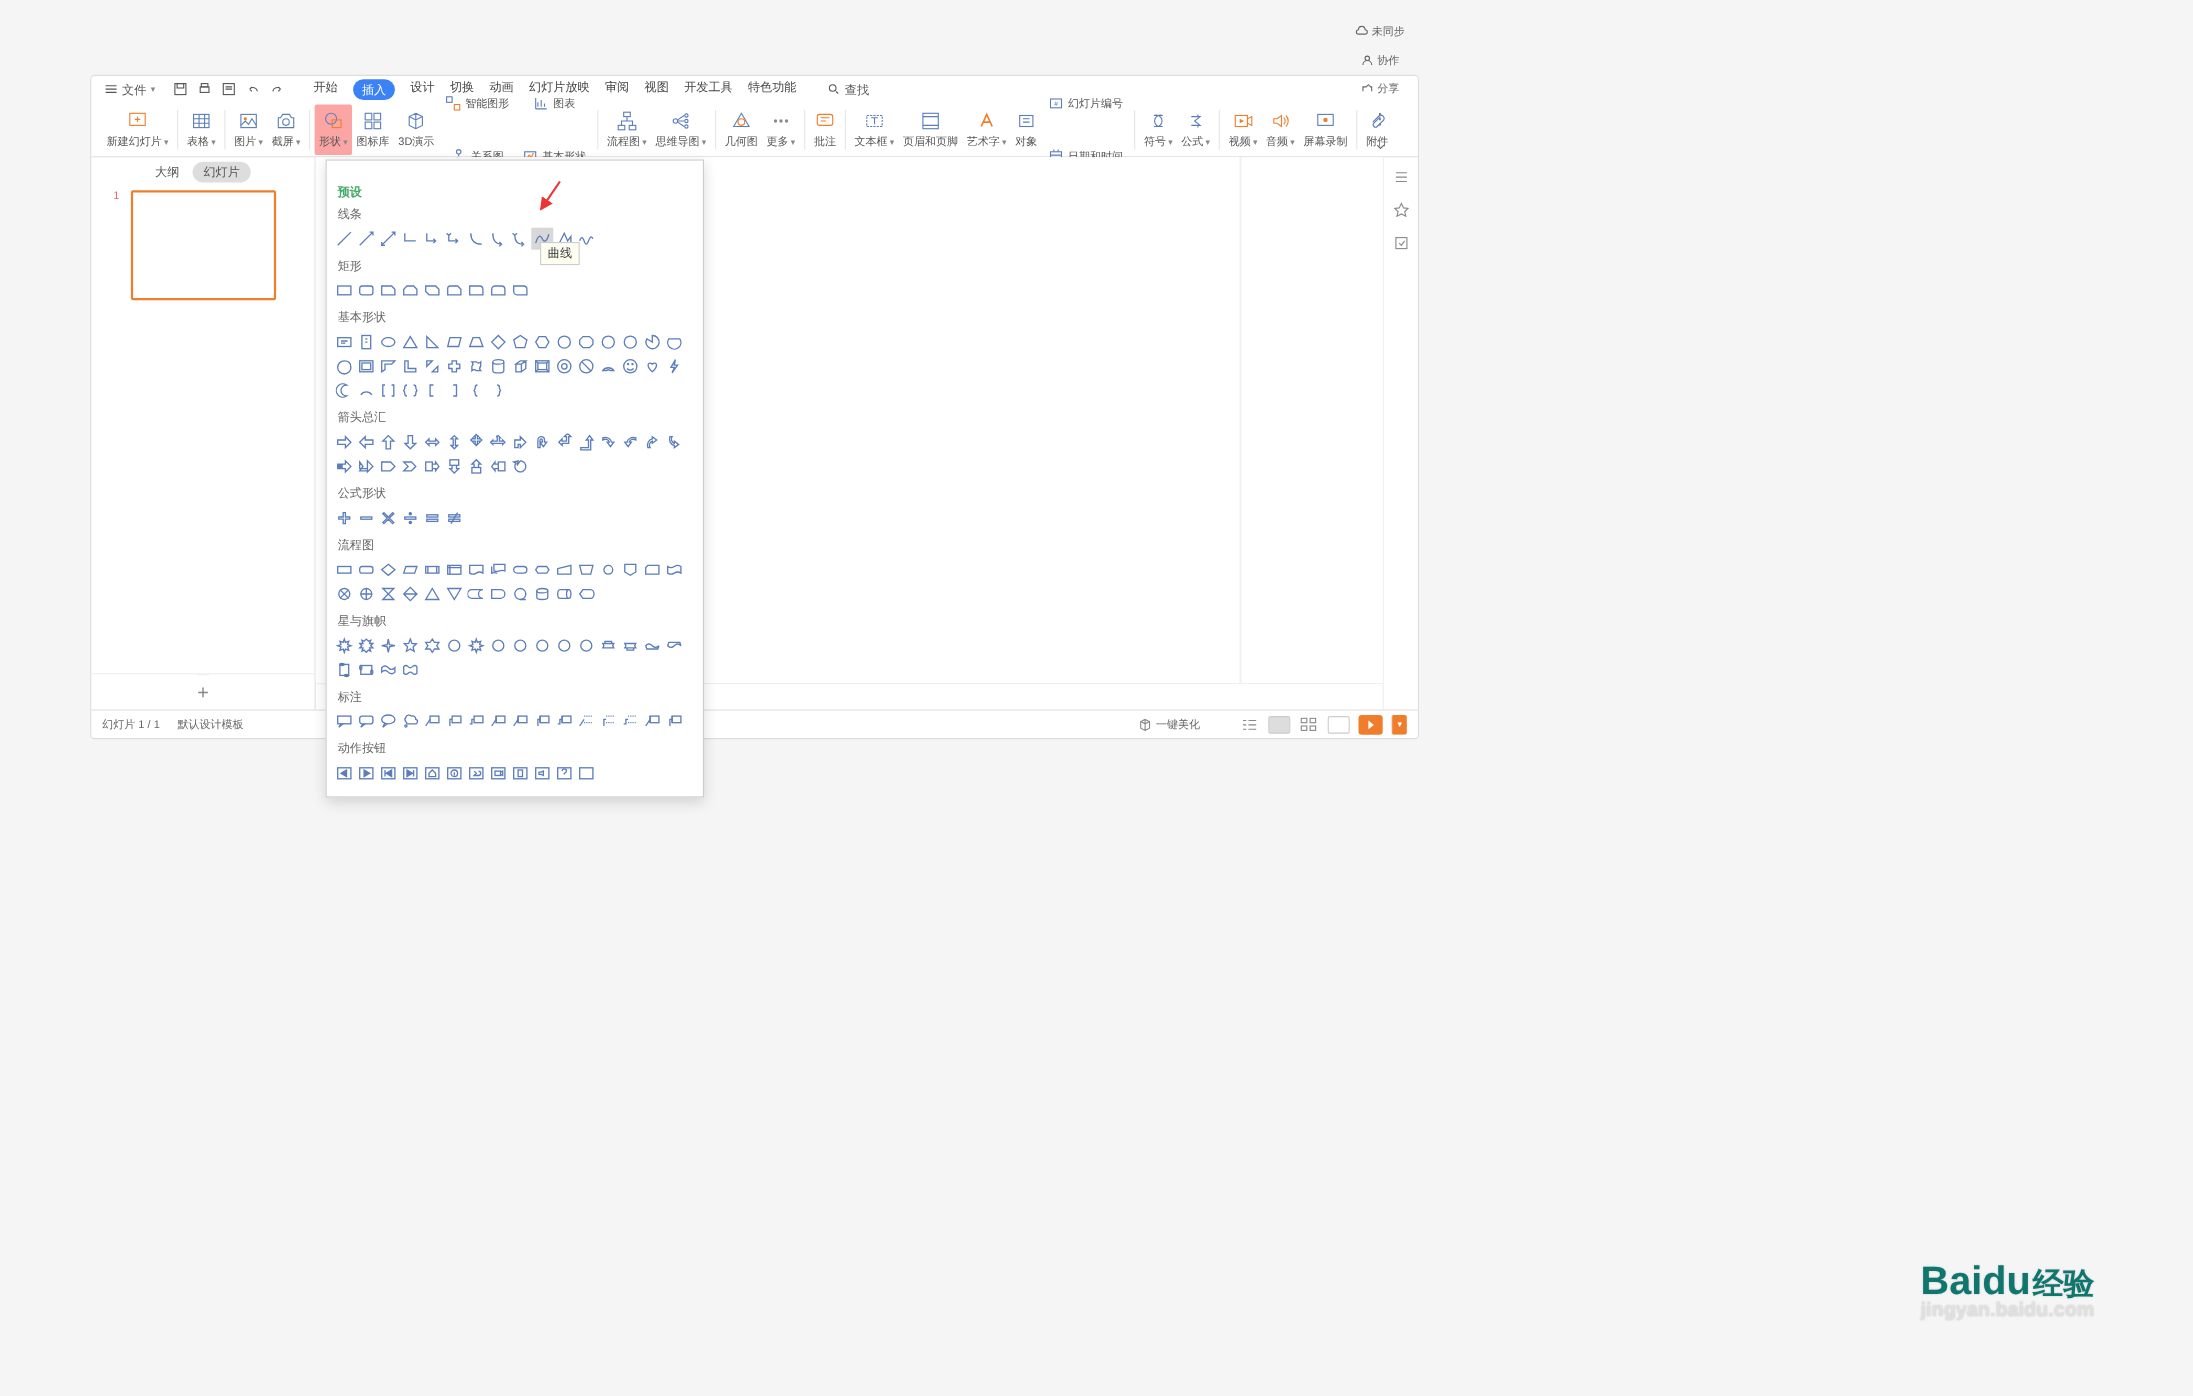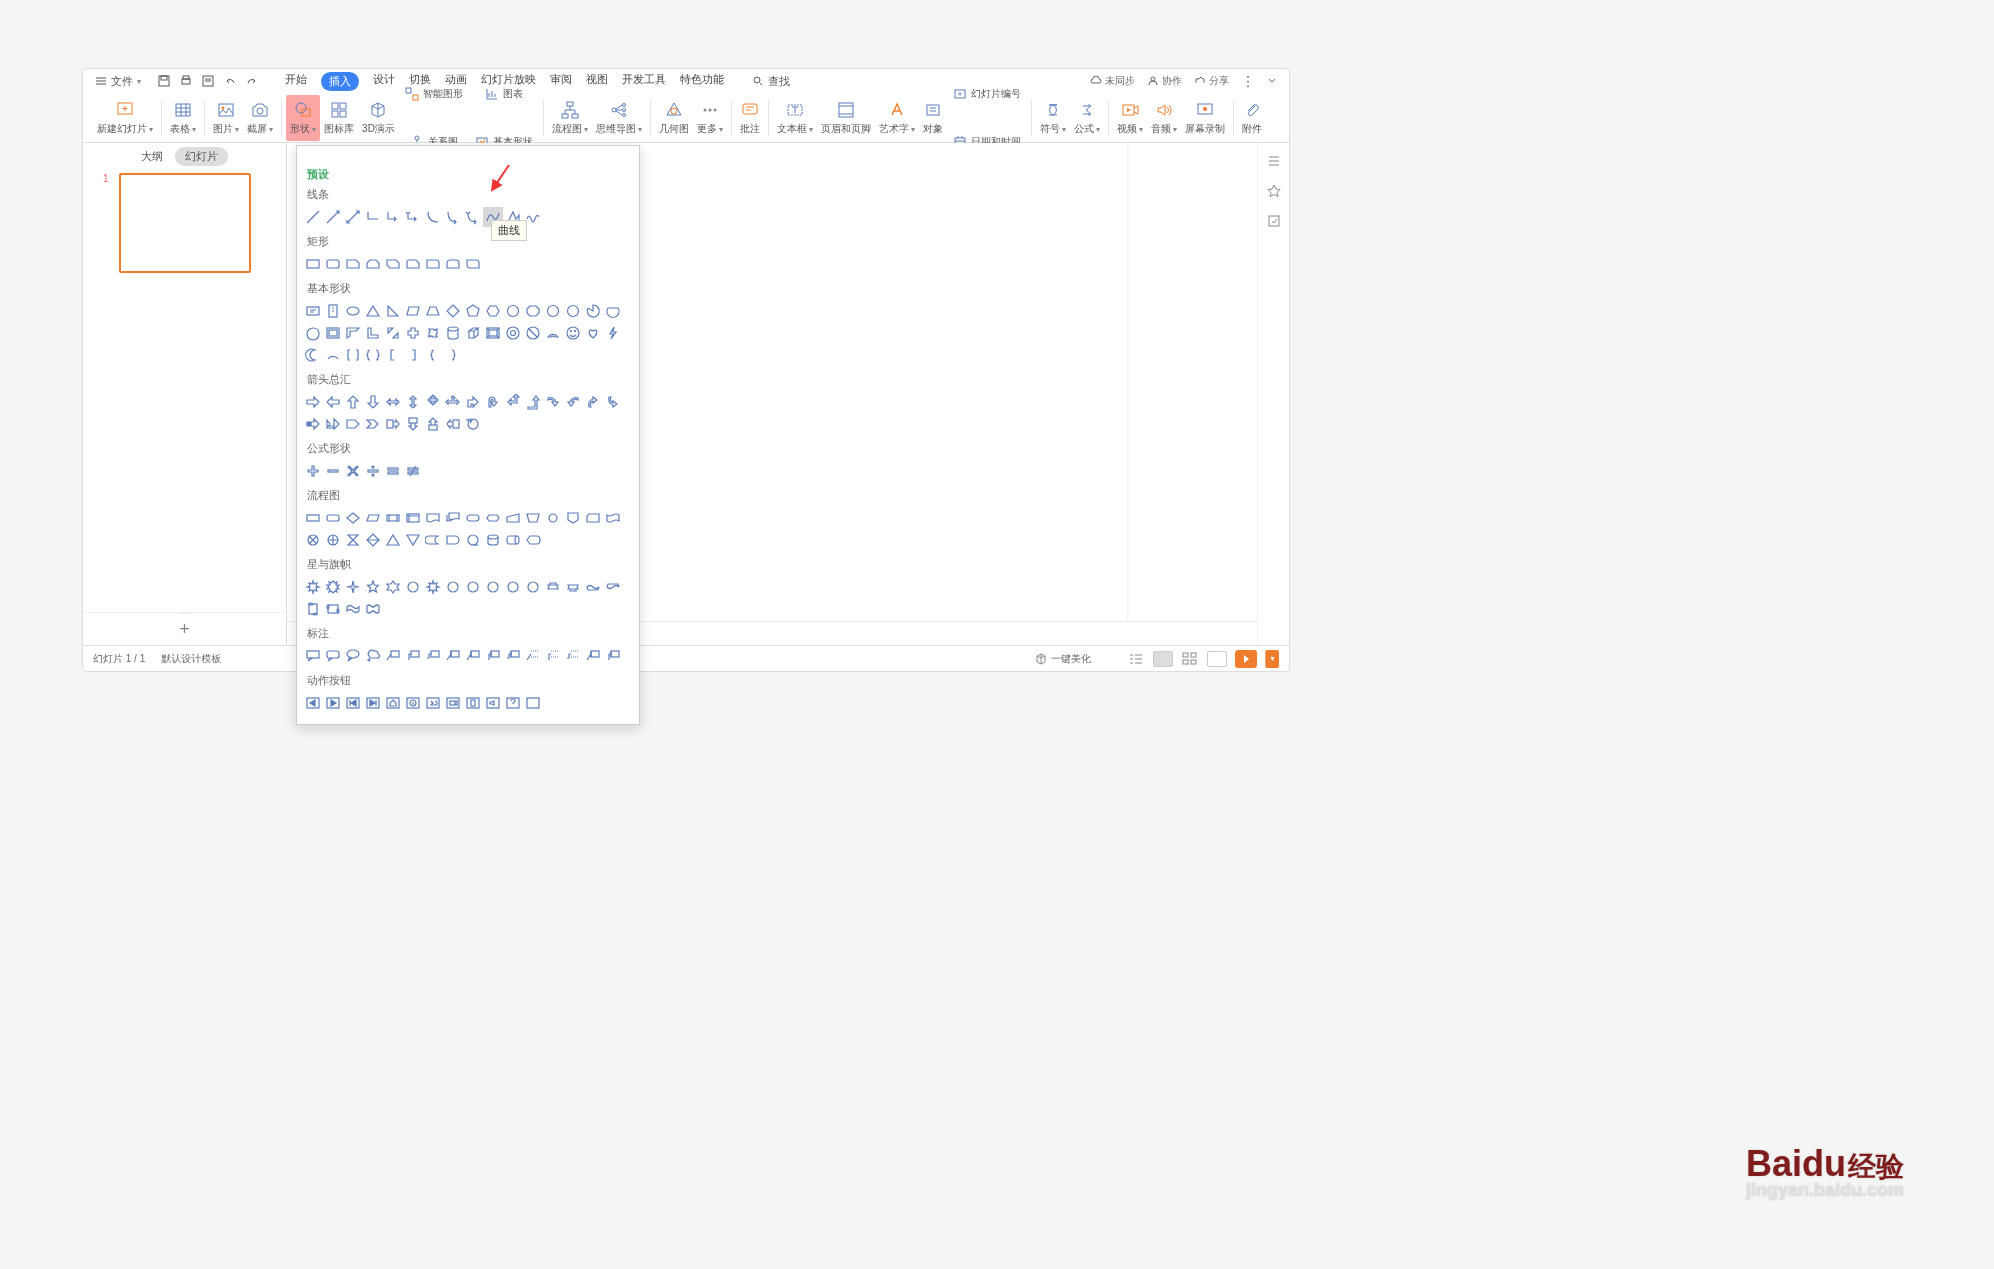--- a/index.html
+++ b/index.html
@@ -10,21 +10,21 @@
   .menubar { height: 24px; display: flex; align-items: center; padding: 0 12px; gap: 10px; font-size: 11px; color: #555; }
   .menu-file { display: flex; align-items: center; gap: 4px; cursor: pointer; }
   .menu-file svg { width: 12px; height: 12px; }
   .quick-icons { display: flex; gap: 8px; margin-left: 6px; }
   .quick-icons svg { width: 14px; height: 14px; stroke: #555; }
   .tabs { display: flex; gap: 14px; margin-left: 16px; }
   .tab { font-size: 11px; color: #444; cursor: pointer; }
   .tab.active { background: #3b82f6; color: white; padding: 2px 8px; border-radius: 10px; }
   .search-box { display: flex; align-items: center; gap: 4px; margin-left: 18px; }
   .search-box svg { width: 12px; height: 12px; stroke: #555; }
-  .menubar-right { margin-left: auto; display: flex; gap: 12px; align-items: center; font-size: 10px; color: #666; }
+  .menubar-right { margin-left: auto; display: flex; gap: 12px; align-items: center; font-size: 10px; color: #666; flex-direction: column; }
   .menubar-right svg { width: 12px; height: 12px; stroke: #666; }
   .menubar-right .item { display: flex; align-items: center; gap: 3px; }
   .more-dots { font-size: 14px; color: #666; }
   .caret-down-btn svg { width: 10px; height: 10px; stroke: #666; }
   
   
   .ribbon { height: 50px; border-bottom: 1px solid #e0e0e0; display: flex; align-items: center; padding: 0 10px; gap: 0; font-size: 10px; color: #555; }
   .ribbon-group { display: flex; flex-direction: column; align-items: center; justify-content: center; gap: 2px; padding: 0 4px; height: 46px; position: relative; }
   .ribbon-group.with-arrow .rg-label::after { content: "▾"; font-size: 8px; margin-left: 2px; color: #888; }
   .ribbon-group .rg-icon { width: 20px; height: 20px; display: flex; align-items: center; justify-content: center; }
@@ -74,21 +74,21 @@
   .sp-subtitle { padding: 2px 10px; color: #666; font-size: 11px; }
   .sp-grid { display: flex; flex-wrap: wrap; padding: 2px 6px 4px 6px; gap: 0px; }
   .sp-item { width: 20px; height: 20px; display: flex; align-items: center; justify-content: center; margin: 1px 0; }
   .sp-item svg { width: 16px; height: 16px; stroke: #5b7dbb; fill: none; stroke-width: 1.2; }
   .sp-item.highlighted { background: #d8d8d8; }
   
   .tooltip { position: absolute; left: 491px; top: 220px; background: #fffef2; border: 1px solid #ccc; padding: 2px 6px; font-size: 11px; color: #333; z-index: 60; }
   .arrow-annotation { position: absolute; left: 474px; top: 160px; z-index: 55; pointer-events: none; }
   
   .watermark { position: absolute; right: 90px; bottom: 68px; color: rgba(255,255,255,.8); font-size: 36px; font-weight: bold; text-shadow: 0 0 2px rgba(0,0,0,.1); filter: drop-shadow(0 0 1px rgba(0,0,0,.1)); pointer-events: none; }
-  .watermark .main { display: flex; align-items: baseline; gap: 2px; color: #7f1d1d; }
+  .watermark .main { display: flex; align-items: baseline; gap: 2px; color: #0f766e; }
   .watermark .sub { font-size: 18px; color: #e0e0e0; margin-top: -6px; text-align: right; }
   
   .beautify { display: flex; align-items: center; gap: 4px; }
   .beautify svg { width: 12px; height: 12px; stroke: #888; }
 </style>
 </head>
 <body>
 
 <div class="app-window">
 

